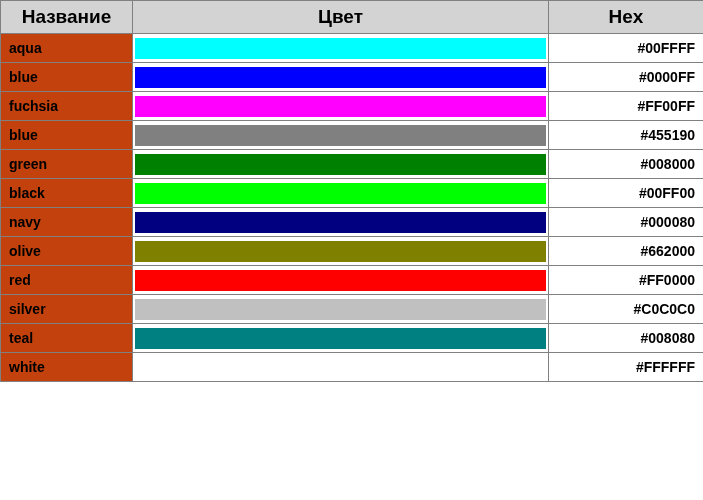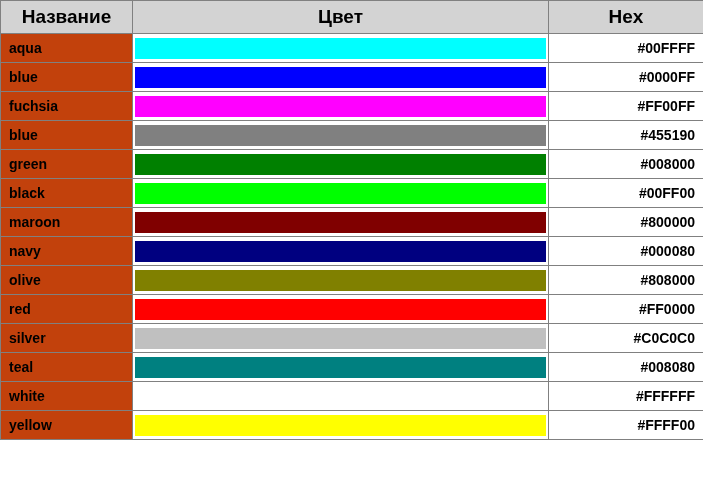--- a/index.html
+++ b/index.html
@@ -91,39 +91,32 @@
         <td class="col-hex">#008000</td>
       </tr>
       <tr>
         <td class="col-name">black</td>
         <td class="col-swatch">
           <span class="swatch" style="background: rgb(0, 255, 0);"></span>
         </td>
         <td class="col-hex">#00FF00</td>
       </tr>
       <tr>
-        <td class="col-name">maroon</td>
-        <td class="col-swatch">
-          <span class="swatch" style="background: rgb(128, 0, 0);"></span>
-        </td>
-        <td class="col-hex">#800000</td>
-      </tr>
-      <tr>
         <td class="col-name">navy</td>
         <td class="col-swatch">
           <span class="swatch" style="background: rgb(0, 0, 128);"></span>
         </td>
         <td class="col-hex">#000080</td>
       </tr>
       <tr>
         <td class="col-name">olive</td>
         <td class="col-swatch">
           <span class="swatch" style="background: rgb(128, 128, 0);"></span>
         </td>
-        <td class="col-hex">#808000</td>
+        <td class="col-hex">#662000</td>
       </tr>
       <tr>
         <td class="col-name">red</td>
         <td class="col-swatch">
           <span class="swatch" style="background: rgb(255, 0, 0);"></span>
         </td>
         <td class="col-hex">#FF0000</td>
       </tr>
       <tr>
         <td class="col-name">silver</td>
@@ -139,21 +132,14 @@
         </td>
         <td class="col-hex">#008080</td>
       </tr>
       <tr>
         <td class="col-name">white</td>
         <td class="col-swatch">
           <span class="swatch" style="background: rgb(255, 255, 255);"></span>
         </td>
         <td class="col-hex">#FFFFFF</td>
       </tr>
-      <tr>
-        <td class="col-name">yellow</td>
-        <td class="col-swatch">
-          <span class="swatch" style="background: rgb(255, 255, 0);"></span>
-        </td>
-        <td class="col-hex">#FFFF00</td>
-      </tr>
     </tbody>
 </table>
 
 </body></html>

